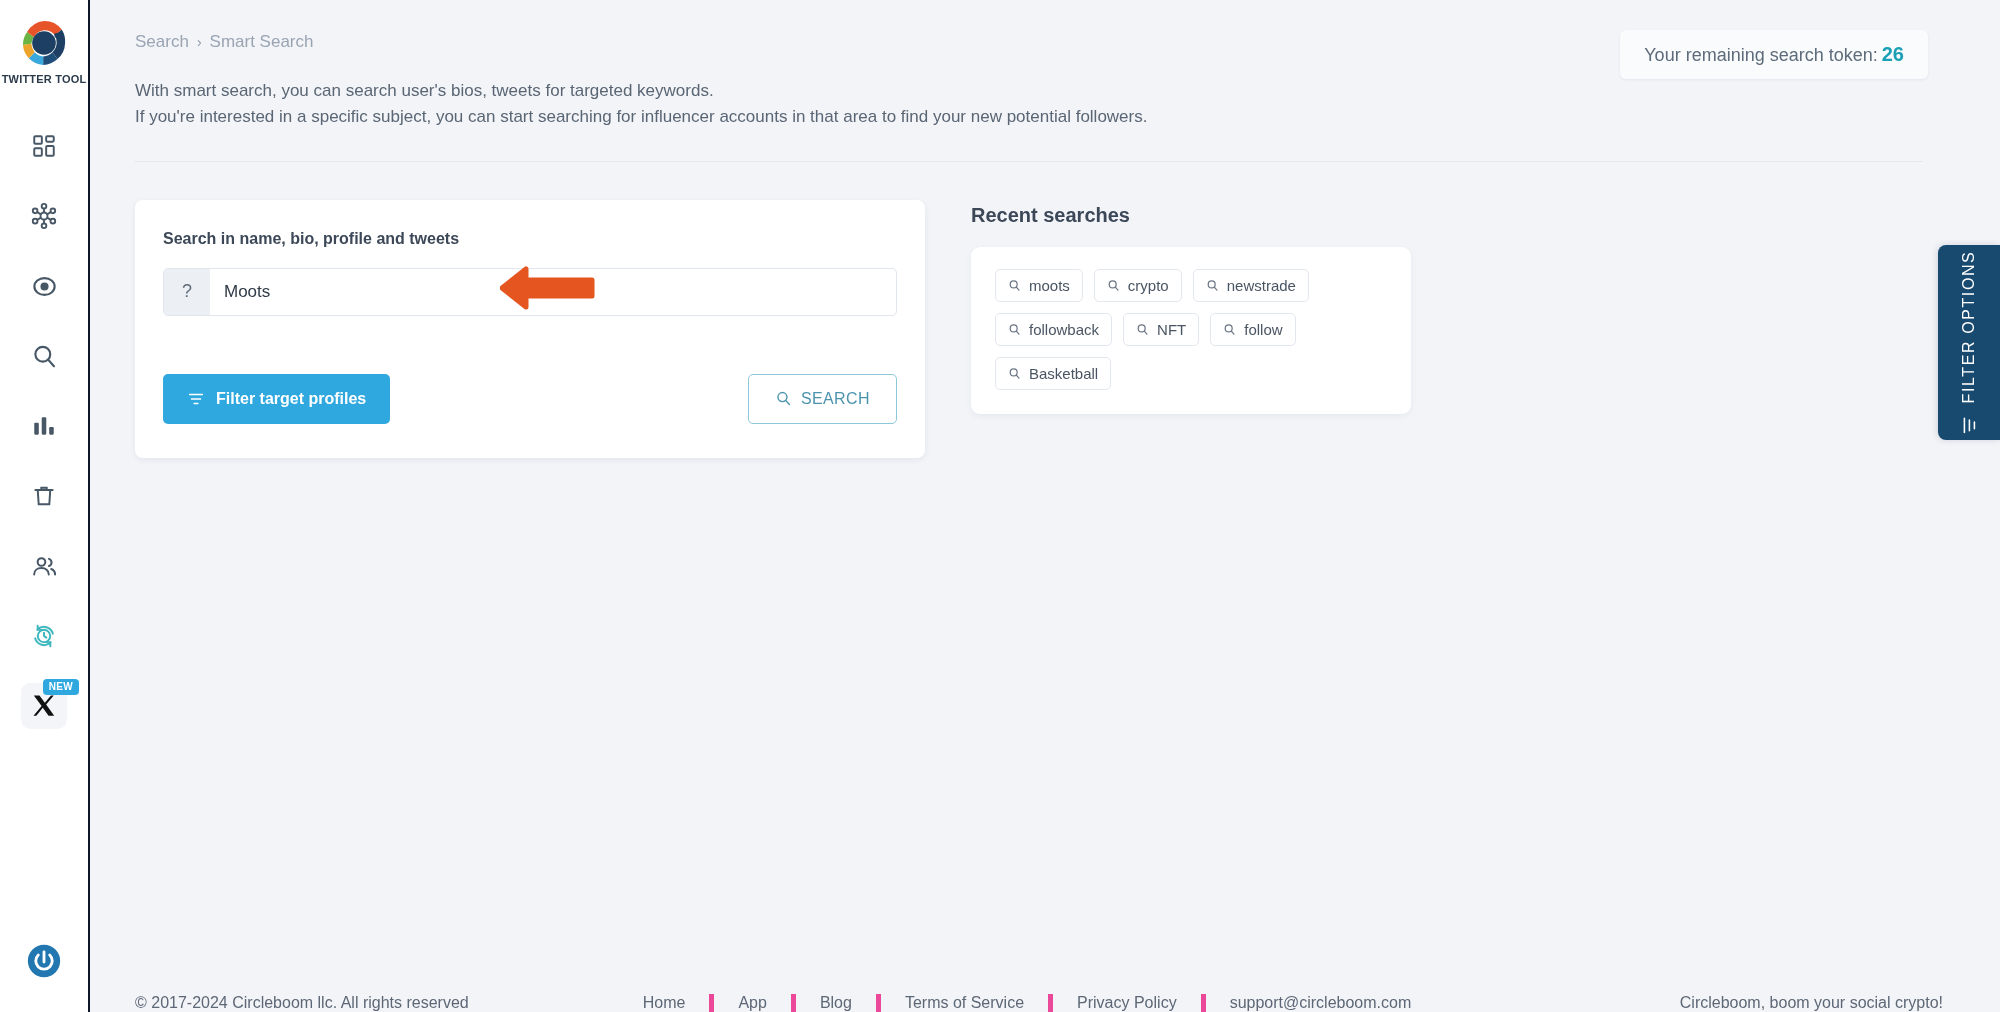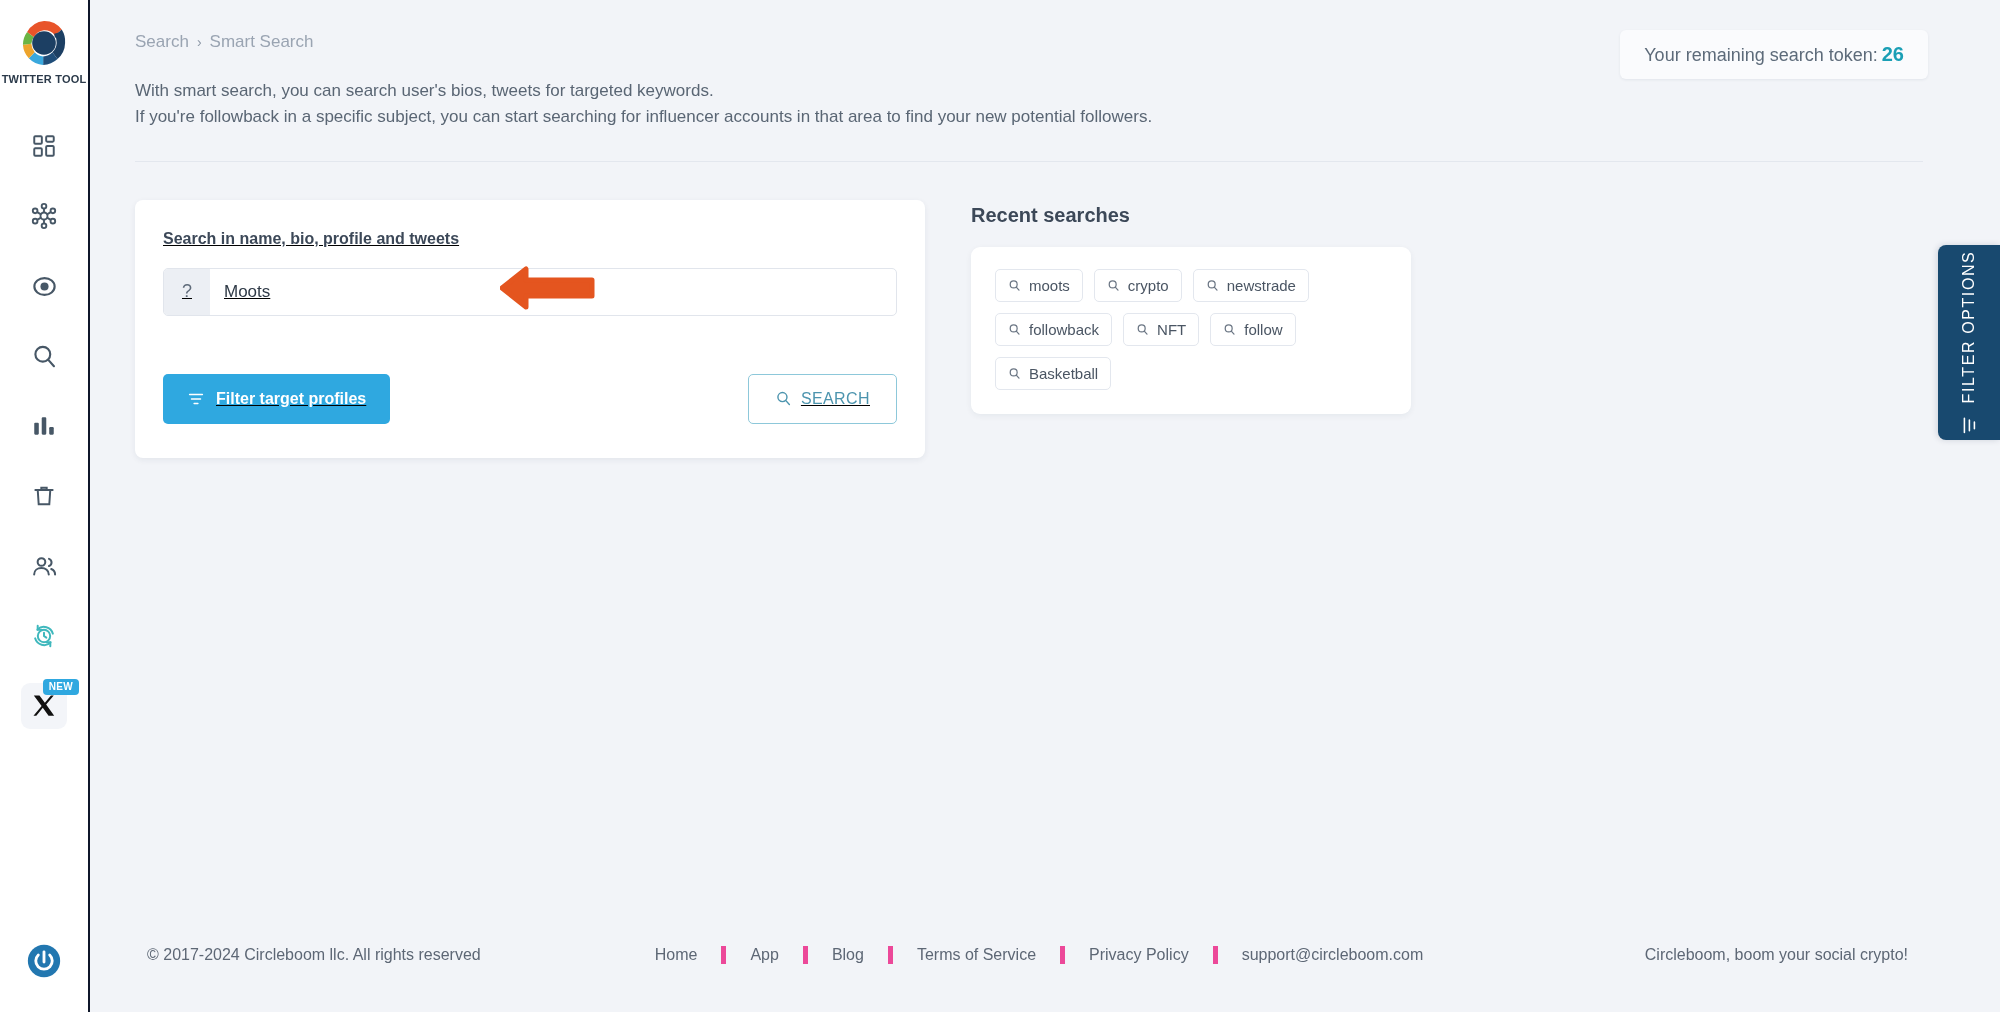--- a/index.html
+++ b/index.html
@@ -81,21 +81,20 @@
 
   .panels { display: flex; margin-top: 38px; gap: 46px; }
 
   
   .search-card {
     width: 790px;
     background: #fff;
     border-radius: 8px;
     padding: 30px 28px 34px 28px;
     box-shadow: 0 2px 6px rgba(25,45,75,.07);
-    text-decoration: underline;
   }
   .card-label { font-size: 16px; font-weight: 700; color: #3c4858; }
   .input-row {
     margin-top: 20px;
     display: flex;
     height: 48px;
     border: 1px solid #e1e5ec;
     border-radius: 5px;
     overflow: hidden;
     background: #fff;
@@ -156,23 +155,23 @@
     display: flex; align-items: center; gap: 12px;
     white-space: nowrap;
     color: #fff; font-size: 16px; letter-spacing: 1.6px; font-weight: 500;
   }
 
   
   .arrow-annot { position:absolute; left: 410px; top: 265px; pointer-events:none; }
 
   
   .footer {
-    position: absolute; bottom: 0; left: 12px; right: 0; height: 66px;
-    display: flex; align-items: flex-start;
-    padding: 0 92px 0 45px;
+    position: absolute; bottom: 0; left: 0; right: 0; height: 66px;
+    display: flex; align-items: flex-end;
+    padding: 0 57px 0 45px;
     font-size: 16px; color:#5d6775;
   }
   .footer .copy { white-space: nowrap; }
   .footer .links {
     display:flex; align-items:center; margin-left: 150px;
   }
   .footer .links a {
     color:#5d6775; text-decoration:none; padding: 0 24px; white-space:nowrap;
     border-right: 5px solid #ec4899; line-height: 1.1;
   }
@@ -294,21 +293,21 @@
     <div class="content">
 
       <div class="breadcrumb">
         <span>Search</span>
         <span class="sep">›</span>
         <span>Smart Search</span>
       </div>
 
       <div class="desc">
         <span class="line">With smart search, you can search user's bios, tweets for targeted keywords.</span>
-        <span class="line">If you're followback in a specific subject, you can start searching for influencer accounts in that area to find your new potential followers.</span>
+        <span class="line">If you're interested in a specific subject, you can start searching for influencer accounts in that area to find your new potential followers.</span>
       </div>
 
       <div class="divider"></div>
 
       <div class="panels">
 
         <div class="search-card">
           <div class="card-label">Search in name, bio, profile and tweets</div>
 
           <div class="input-row">

